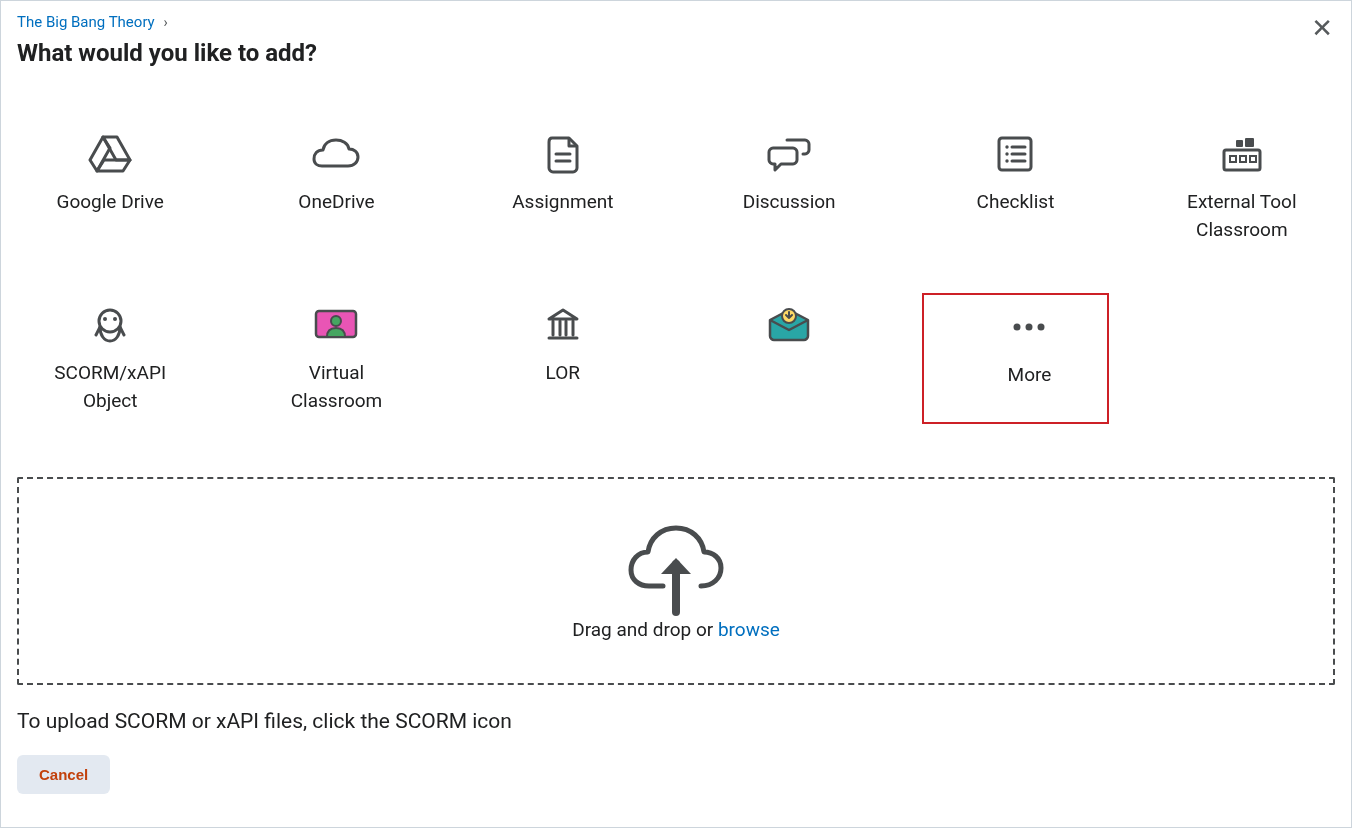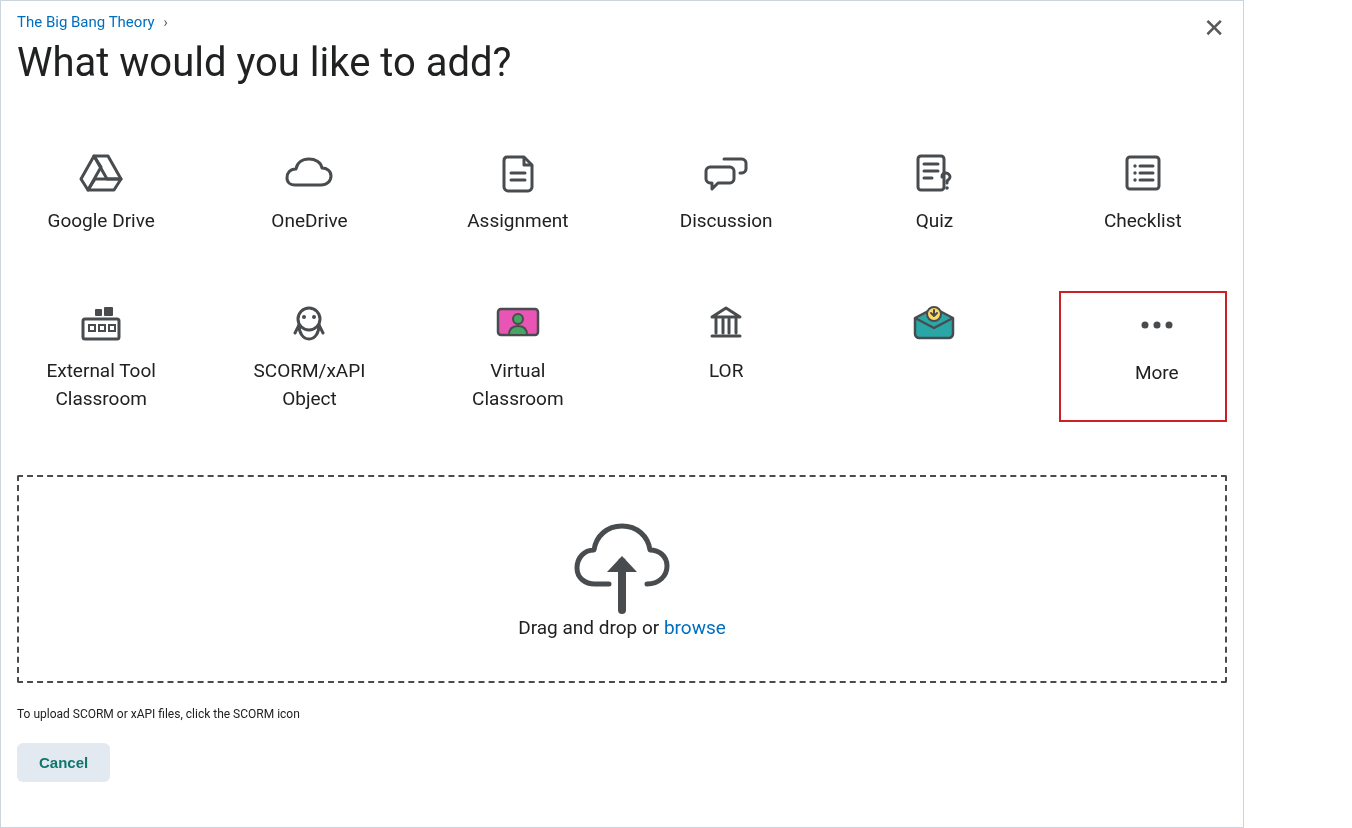--- a/index.html
+++ b/index.html
@@ -2,21 +2,21 @@
 <html><head>
   <meta charset="utf-8">
   <style>
     * { box-sizing: border-box; margin: 0; padding: 0; }
     body {
       font-family: -apple-system, BlinkMacSystemFont, "Segoe UI", Roboto, "Helvetica Neue", Arial, sans-serif;
       color: #202122;
       background: #fff;
     }
     .panel {
-      width: 1244px;
+      width: 1352px;
       height: 828px;
       border: 1px solid #cdd5dc;
       position: relative;
       padding: 12px 16px 16px 16px;
     }
     .breadcrumb {
       font-size: 15px;
       margin-bottom: 8px;
     }
     .breadcrumb a {
@@ -34,22 +34,22 @@
       right: 18px;
       font-size: 26px;
       line-height: 1;
       color: #565a5c;
       background: none;
       border: none;
       cursor: pointer;
       font-weight: 300;
     }
     h1 {
-      font-size: 40px;
-      font-weight: 400;
+      font-size: 24px;
+      font-weight: 700;
       color: #202122;
       margin-bottom: 30px;
     }
     .grid {
       display: grid;
       grid-template-columns: repeat(6, 1fr);
       row-gap: 55px;
       column-gap: 0;
       padding: 25px 0 35px 0;
       gap: 40px;
@@ -95,27 +95,27 @@
     .drop-text {
       font-size: 19px;
       color: #202122;
     }
     .drop-text a {
       color: #006fbf;
       text-decoration: none;
     }
     .hint {
       margin-top: 24px;
-      font-size: 12px;
+      font-size: 21px;
       color: #202122;
     }
     .cancel-btn {
       margin-top: 22px;
       background: #e3e9f1;
-      color: #0f766e;
+      color: #c2410c;
       border: none;
       font-size: 15px;
       font-weight: 700;
       padding: 11px 22px;
       border-radius: 6px;
       cursor: pointer;
     }
     svg { display: block; }
   </style>
 </head>
@@ -171,33 +171,20 @@
     <div class="tile">
       <div class="icon">
         <svg width="44" height="36" viewBox="0 0 44 36">
           <path d="M20 4 L38 4 C40 4 42 6 42 8 L42 14 C42 16 40 18 38 18 L36 18" fill="none" stroke="#494c4e" stroke-width="3" stroke-linejoin="round" stroke-linecap="round"></path>
           <path d="M6 12 L26 12 C28 12 30 14 30 16 L30 24 C30 26 28 28 26 28 L14 28 L8 34 L8 28 L6 28 C4 28 2 26 2 24 L2 16 C2 14 4 12 6 12 Z" fill="none" stroke="#494c4e" stroke-width="3" stroke-linejoin="round"></path>
         </svg>
       </div>
       <div class="label">Discussion</div>
     </div>
 
-    <div class="tile">
-      <div class="icon">
-        <svg width="40" height="40" viewBox="0 0 40 40">
-          <rect x="4" y="3" width="26" height="34" rx="3" fill="none" stroke="#494c4e" stroke-width="3"></rect>
-          <line x1="10" y1="11" x2="24" y2="11" stroke="#494c4e" stroke-width="3" stroke-linecap="round"></line>
-          <line x1="10" y1="18" x2="24" y2="18" stroke="#494c4e" stroke-width="3" stroke-linecap="round"></line>
-          <line x1="10" y1="25" x2="18" y2="25" stroke="#494c4e" stroke-width="3" stroke-linecap="round"></line>
-          <path d="M28 24 C28 21 30 20 32 20 C34 20 36 22 36 24 C36 26 34 27 33 28 L33 30" fill="none" stroke="#494c4e" stroke-width="3" stroke-linecap="round"></path>
-          <circle cx="33" cy="35" r="1.8" fill="#494c4e"></circle>
-        </svg>
-      </div>
-      <div class="label">Quiz</div>
-    </div>
 
     <div class="tile">
       <div class="icon">
         <svg width="38" height="38" viewBox="0 0 38 38">
           <rect x="3" y="3" width="32" height="32" rx="3" fill="none" stroke="#494c4e" stroke-width="3"></rect>
           <circle cx="11" cy="12" r="1.7" fill="#494c4e"></circle>
           <line x1="16" y1="12" x2="29" y2="12" stroke="#494c4e" stroke-width="3" stroke-linecap="round"></line>
           <circle cx="11" cy="19" r="1.7" fill="#494c4e"></circle>
           <line x1="16" y1="19" x2="29" y2="19" stroke="#494c4e" stroke-width="3" stroke-linecap="round"></line>
           <circle cx="11" cy="26" r="1.7" fill="#494c4e"></circle>

